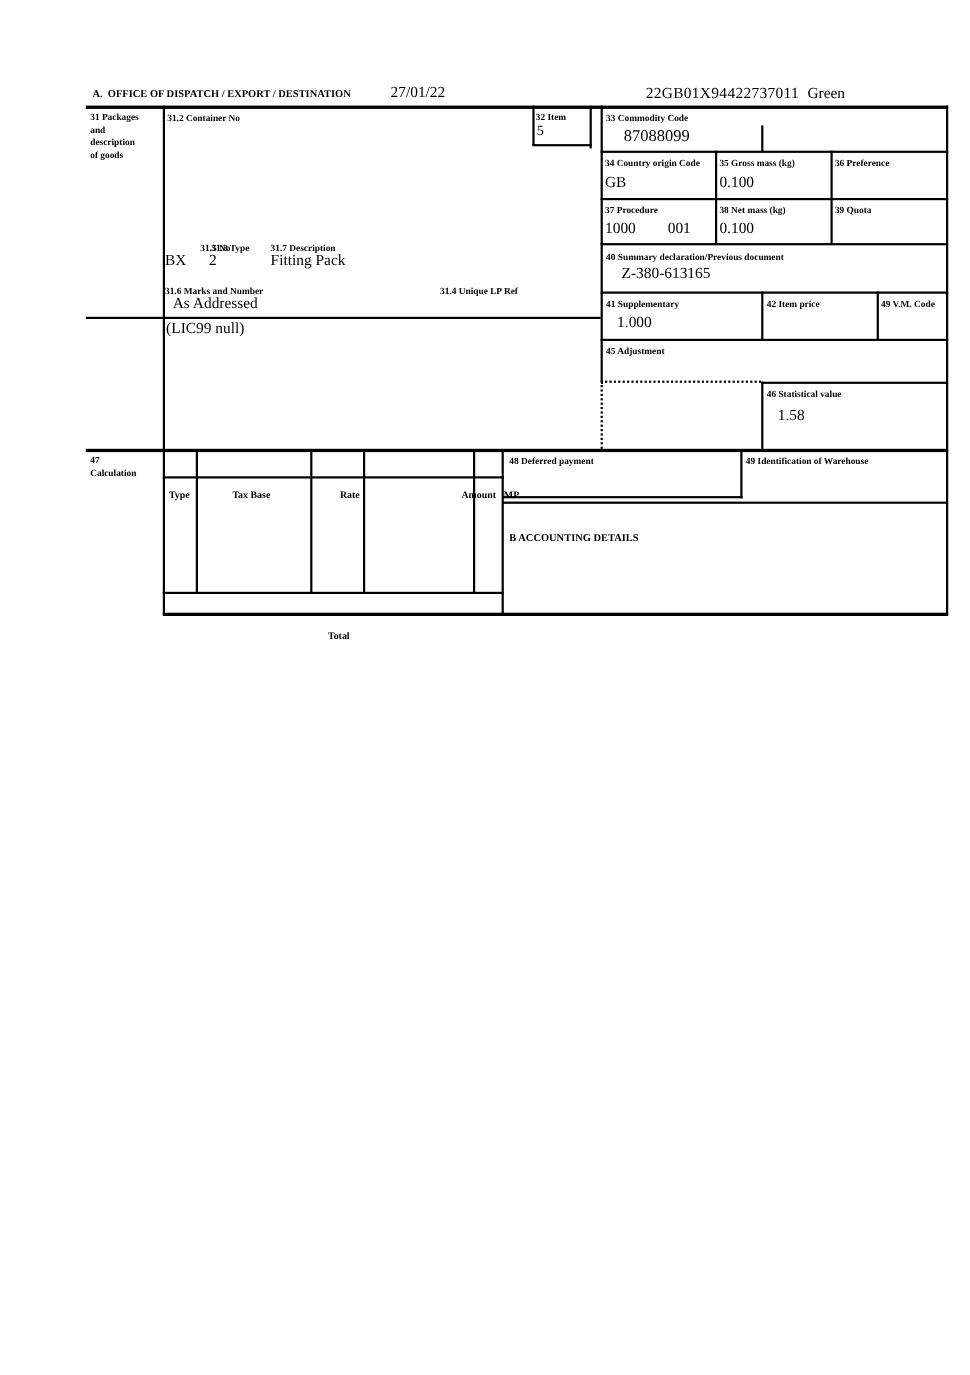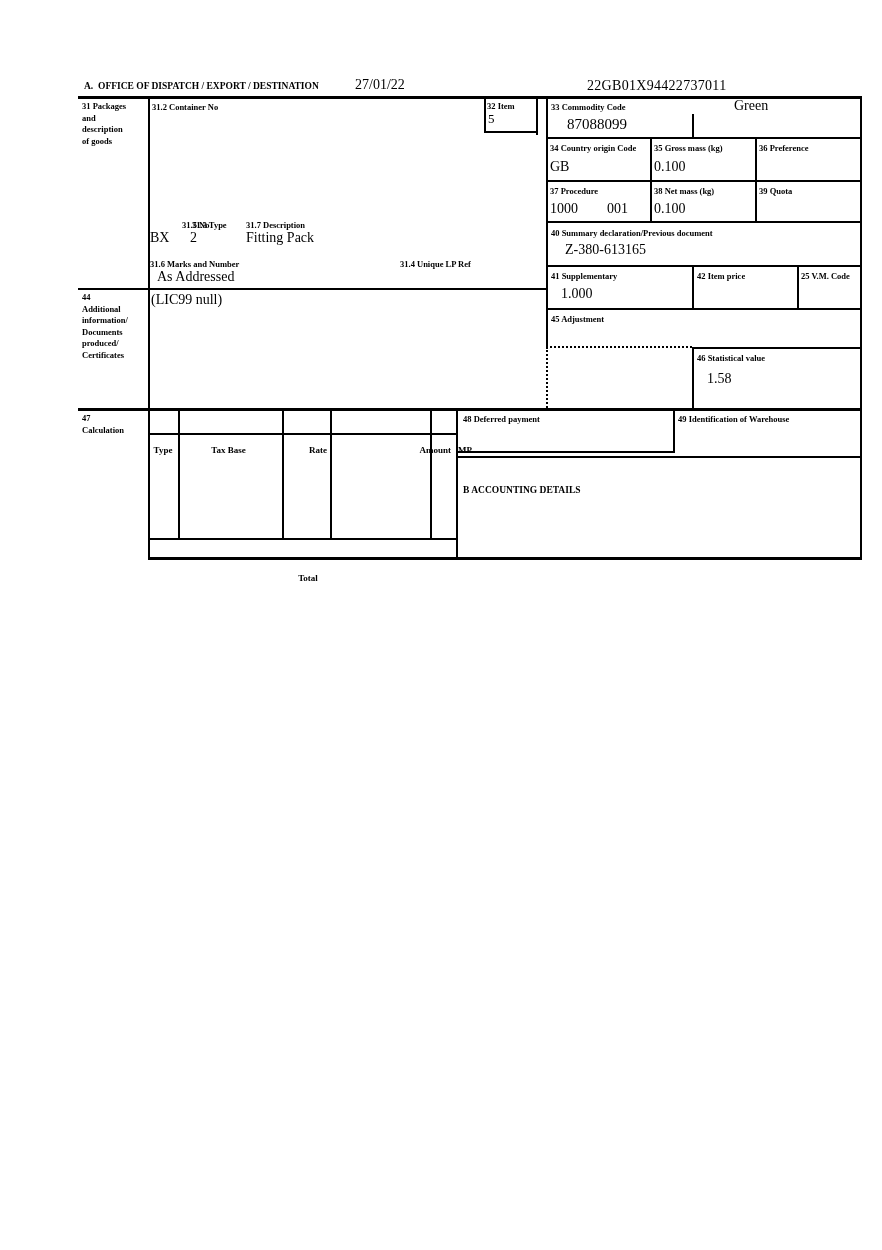--- a/index.html
+++ b/index.html
@@ -20,21 +20,21 @@
   .sec-b{position:absolute;font-weight:bold;font-size:9.5px;white-space:nowrap;}
 </style>
 </head>
 <body>
 
 <div class="page">
 
   <div class="hdr-title" style="left:84px;top:81px;">A.  OFFICE OF DISPATCH / EXPORT / DESTINATION</div>
   <div class="hdr" style="left:355px;top:77px;">27/01/22</div>
   <div class="hdr" style="left:587px;top:78px;letter-spacing:0.3px;text-align:center;">22GB01X94422737011</div>
-  <div class="hdr" style="left:734px;top:78px;margin-top:20px;">Green</div>
+  <div class="hdr" style="left:734px;top:78px;">Green</div>
 
   <div class="hl thick" style="left:78px;top:96px;width:784px;"></div>
   <div class="hl" style="left:484px;top:131px;width:54px;"></div>
   <div class="hl" style="left:546px;top:137px;width:316px;"></div>
   <div class="hl" style="left:546px;top:180px;width:316px;"></div>
   <div class="hl" style="left:546px;top:221px;width:316px;"></div>
   <div class="hl" style="left:546px;top:265px;width:316px;"></div>
   <div class="hl" style="left:78px;top:288px;width:468px;"></div>
   <div class="hl" style="left:546px;top:308px;width:316px;"></div>
   <div class="hl dotted" style="left:546px;top:346px;width:146px;"></div>
@@ -100,28 +100,22 @@
   <div class="lbl" style="left:654px;top:186px;">38 Net mass (kg)</div>
   <div class="val" style="left:654px;top:201px;">0.100</div>
   <div class="lbl" style="left:759px;top:186px;">39 Quota</div>
 
   <div class="lbl" style="left:551px;top:228px;">40 Summary declaration/Previous document</div>
   <div class="val" style="left:565px;top:242px;">Z-380-613165</div>
 
   <div class="lbl" style="left:551px;top:271px;">41 Supplementary</div>
   <div class="val" style="left:561px;top:286px;">1.000</div>
   <div class="lbl" style="left:697px;top:271px;">42 Item price</div>
-  <div class="lbl" style="left:801px;top:271px;">25 V.M. Code</div>
+  <div class="lbl" style="left:801px;top:271px;">49 V.M. Code</div>
 
-  <div class="lbl lbl-multi" style="left:82px;top:292px;width:64px;">44
-Additional
-information/
-Documents
-produced/
-Certificates</div>
   <div class="val" style="left:151px;top:292px;">(LIC99 null)</div>
 
   <div class="lbl" style="left:551px;top:314px;">45 Adjustment</div>
 
   <div class="lbl" style="left:697px;top:353px;">46 Statistical value</div>
   <div class="val" style="left:707px;top:371px;">1.58</div>
 
   <div class="lbl lbl-multi" style="left:82px;top:413px;width:64px;">47
 Calculation</div>
 

